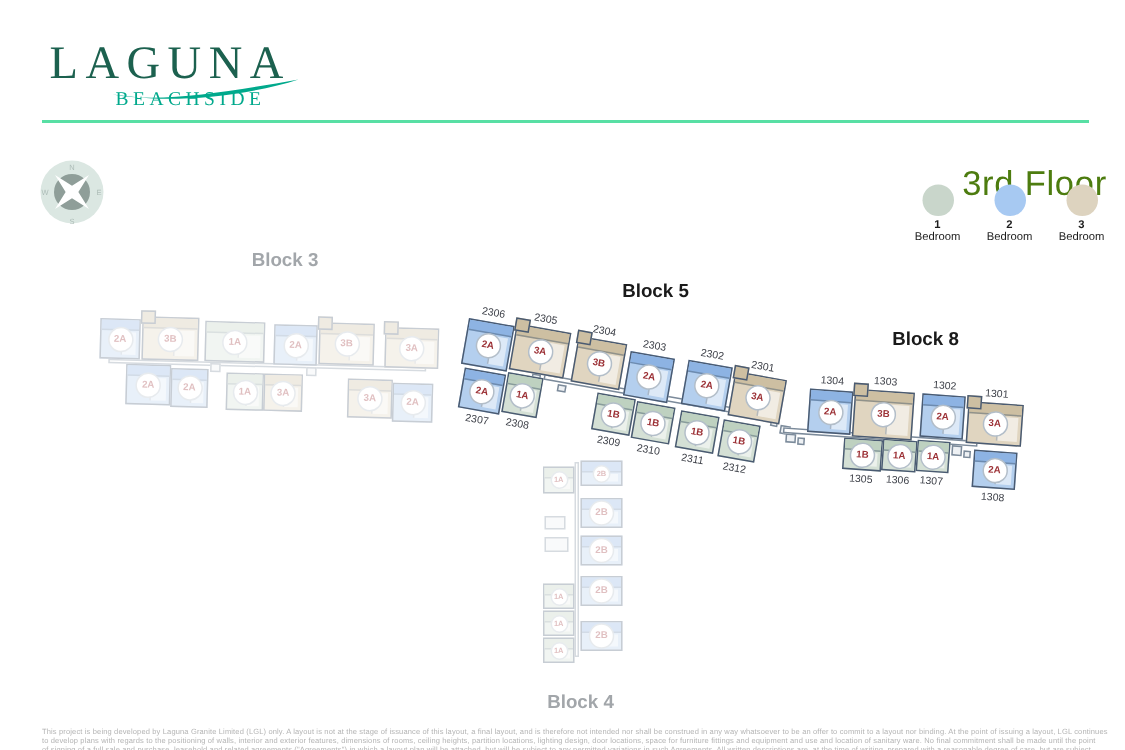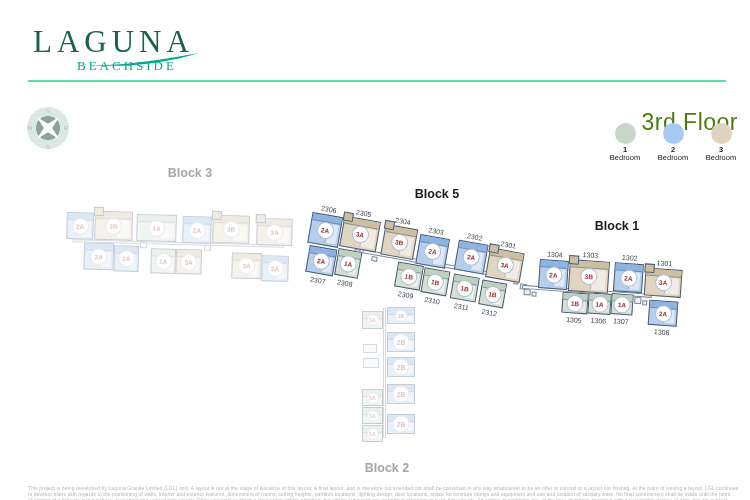--- a/index.html
+++ b/index.html
@@ -259,21 +259,21 @@
           </div>
           <div class="unum bottom">2311</div>
         </div>
         <div class="unit bed1" style="left: 179px; top: 39px; width: 25px; height: 25px;">
           <div class="ucircle">
             <span>1B</span>
           </div>
           <div class="unum bottom">2312</div>
         </div>
       </div>
-      <div class="block-title" style="left: 617px; top: 195px;">Block 1</div>
+      <div class="block-title" style="left: 617px; top: 195px;">Block 8</div>
       <div class="block" style="left: 540px; top: 235px; width: 150px; height: 64px; transform: rotate(4deg);">
         <div class="corridor" style="left: -16px; top: 27px; width: 130px; height: 4px;"></div>
         <div class="core" style="left: -14px; top: 31px; width: 7px; height: 6px;"></div>
         <div class="core" style="left: -6px; top: 33px; width: 5px; height: 5px;"></div>
         <div class="core" style="left: 97px; top: 31px; width: 7px; height: 7px;"></div>
         <div class="core" style="left: 105px; top: 34px; width: 5px; height: 5px;"></div>
         <div class="unit bed2" style="left: 0px; top: 0px; width: 29px; height: 29px;">
           <div class="ucircle">
             <span>2A</span>
           </div>
@@ -317,21 +317,21 @@
           </div>
           <div class="unum bottom">1307</div>
         </div>
         <div class="unit bed2" style="left: 112px; top: 33px; width: 29px; height: 25px;">
           <div class="ucircle">
             <span>2A</span>
           </div>
           <div class="unum bottom">1308</div>
         </div>
       </div>
-      <div class="block-title ghost-title" style="left: 387px; top: 437px;">Block 2</div>
+      <div class="block-title ghost-title" style="left: 387px; top: 437px;">Block 4</div>
       <div class="block ghost" style="left: 355px; top: 282px; width: 62px; height: 140px; transform: rotate(0deg);">
         <div class="corridor" style="left: 28px; top: 2px; width: 3px; height: 130px;"></div>
         <div class="core" style="left: 8px; top: 38px; width: 14px; height: 9px;"></div>
         <div class="core" style="left: 8px; top: 52px; width: 16px; height: 10px;"></div>
         <div class="unit bed1" style="left: 7px; top: 5px; width: 21px; height: 18px;">
           <div class="ucircle small">
             <span>1A</span>
           </div>
         </div>
         <div class="unit bed1" style="left: 7px; top: 83px; width: 21px; height: 17px;">

